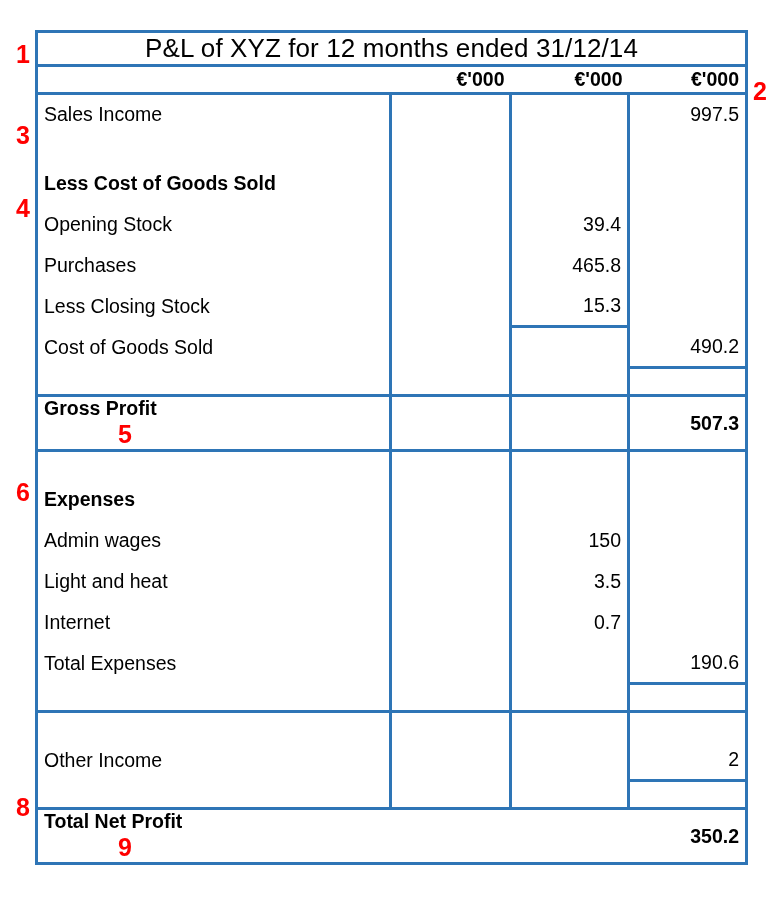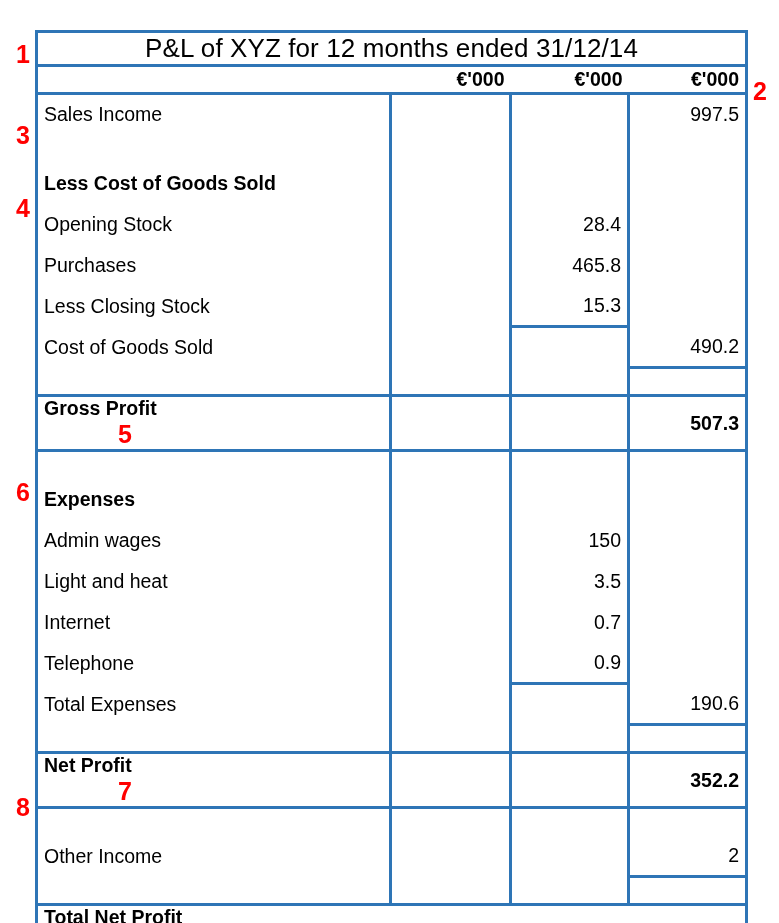--- a/index.html
+++ b/index.html
@@ -159,21 +159,21 @@
       <tr class="row-tall">
         <td class="bold bl">Less Cost of Goods Sold</td>
         <td class="bl"></td>
         <td class="bl"></td>
         <td class="bl br"></td>
       </tr>
 
       <tr class="row-tall">
         <td class="indent bl">Opening Stock</td>
         <td class="bl"></td>
-        <td class="num bl">28.4</td>
+        <td class="num bl">39.4</td>
         <td class="bl br"></td>
       </tr>
 
       <tr class="row-tall">
         <td class="indent bl">Purchases</td>
         <td class="bl"></td>
         <td class="num bl">465.8</td>
         <td class="bl br"></td>
       </tr>
 
@@ -238,52 +238,35 @@
         <td class="bl br"></td>
       </tr>
 
       <tr class="row-tall">
         <td class="indent bl">Internet</td>
         <td class="bl"></td>
         <td class="num bl">0.7</td>
         <td class="bl br"></td>
       </tr>
 
-      <tr class="row-tall">
-        <td class="indent bl">Telephone</td>
-        <td class="bl"></td>
-        <td class="num bl bb">0.9</td>
-        <td class="bl br"></td>
-      </tr>
 
       <tr class="row-tall">
         <td class="indent bl">Total Expenses</td>
         <td class="bl"></td>
         <td class="bl"></td>
         <td class="num bl br bb">190.6</td>
       </tr>
 
       <tr class="row-blank">
         <td class="bl bb"></td>
         <td class="bl bb"></td>
         <td class="bl bb"></td>
         <td class="bl br bb"></td>
       </tr>
 
-      <tr class="row-gross">
-        <td class="bold bl bb">
-          <span class="total-label-wrap">
-            <span>Net Profit</span>
-            <span class="note-inline">7</span>
-          </span>
-        </td>
-        <td class="bl bb"></td>
-        <td class="bl bb"></td>
-        <td class="num bold bl br bb">352.2</td>
-      </tr>
 
       <tr class="row-blank">
         <td class="bl"></td>
         <td class="bl"></td>
         <td class="bl"></td>
         <td class="bl br"></td>
       </tr>
 
       <tr class="row-tall">
         <td class="bl">Other Income</td>

